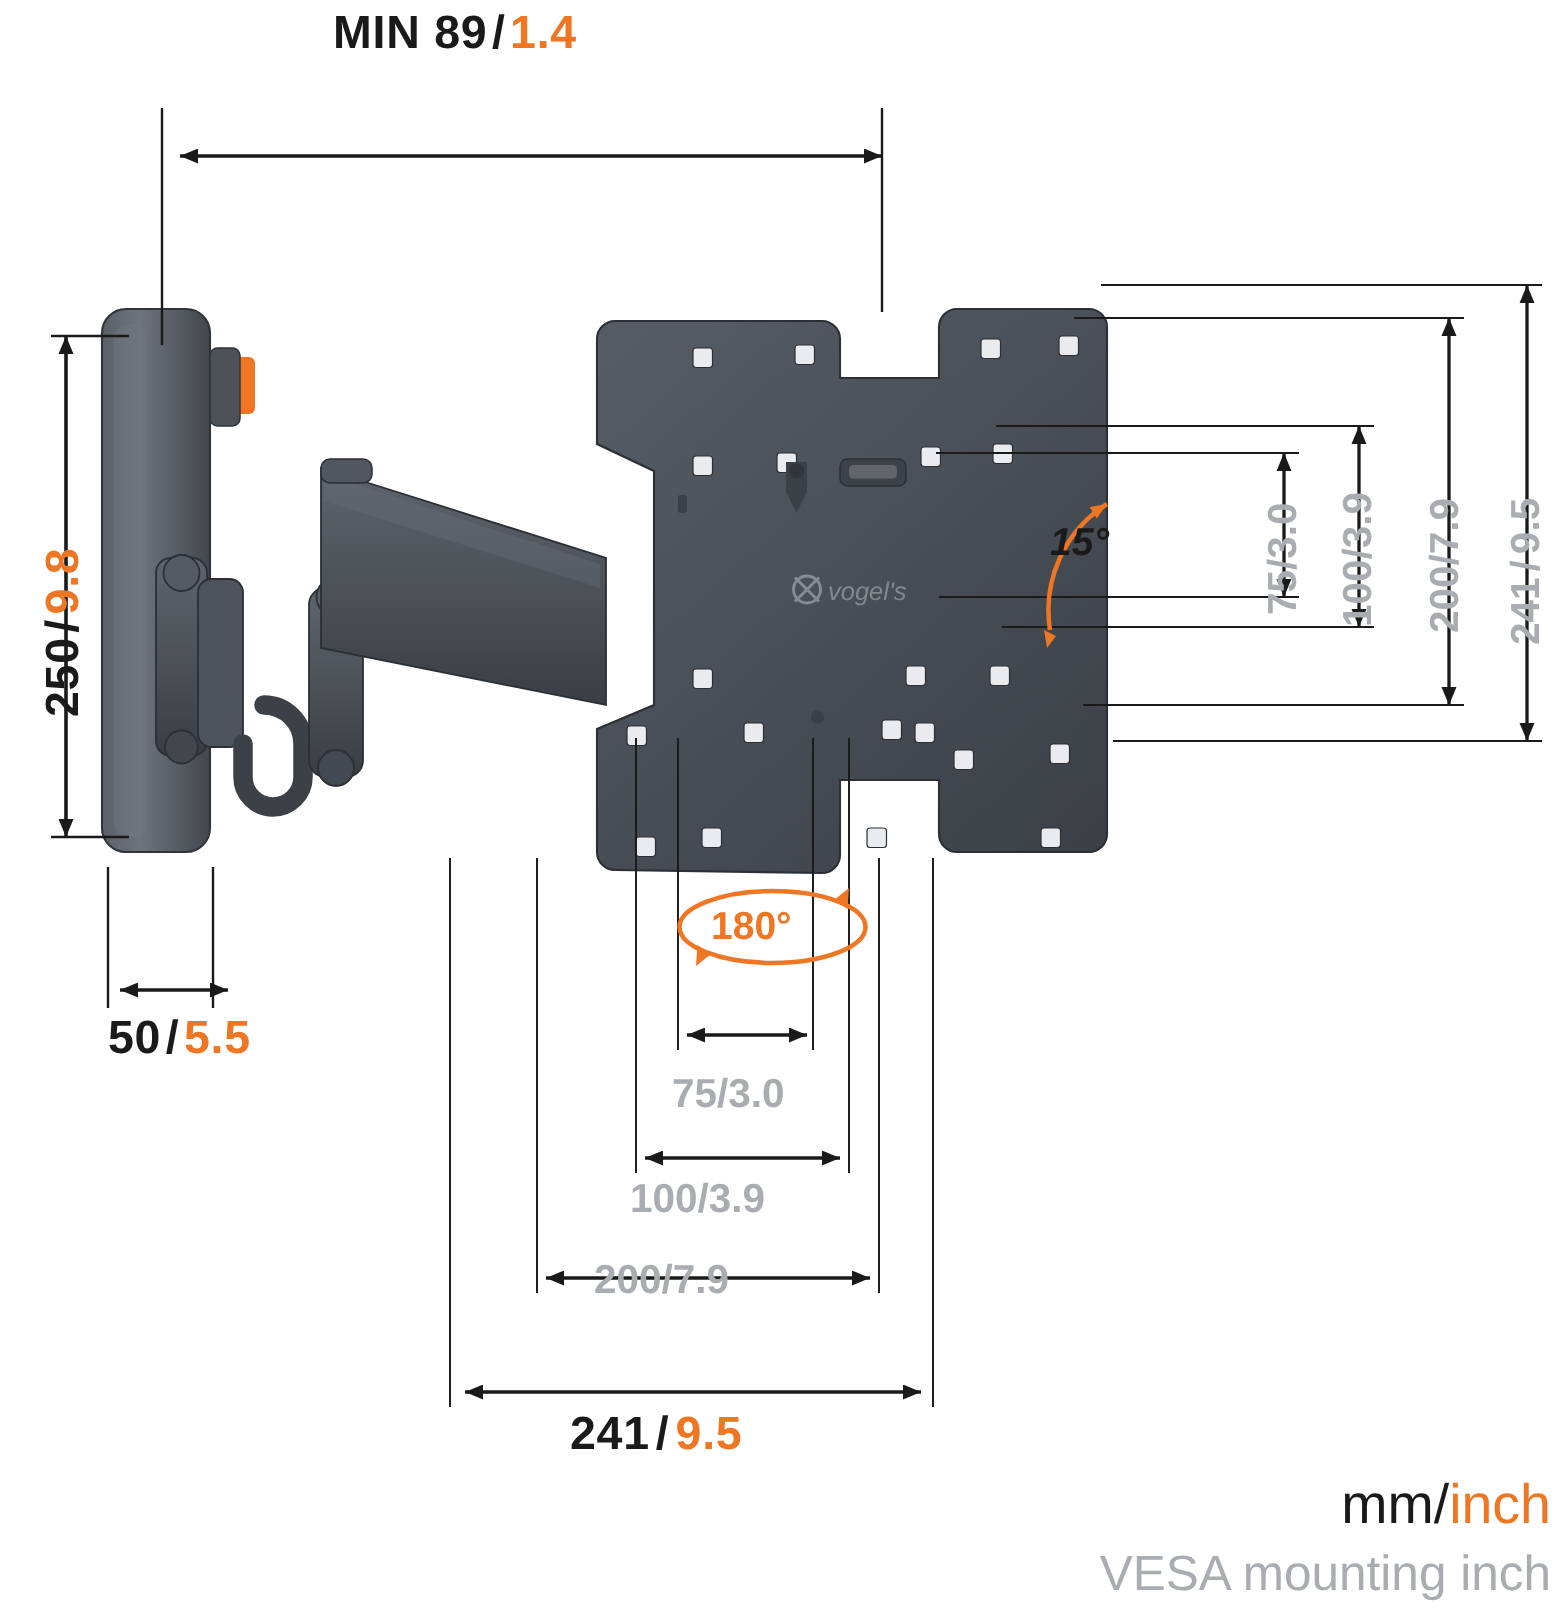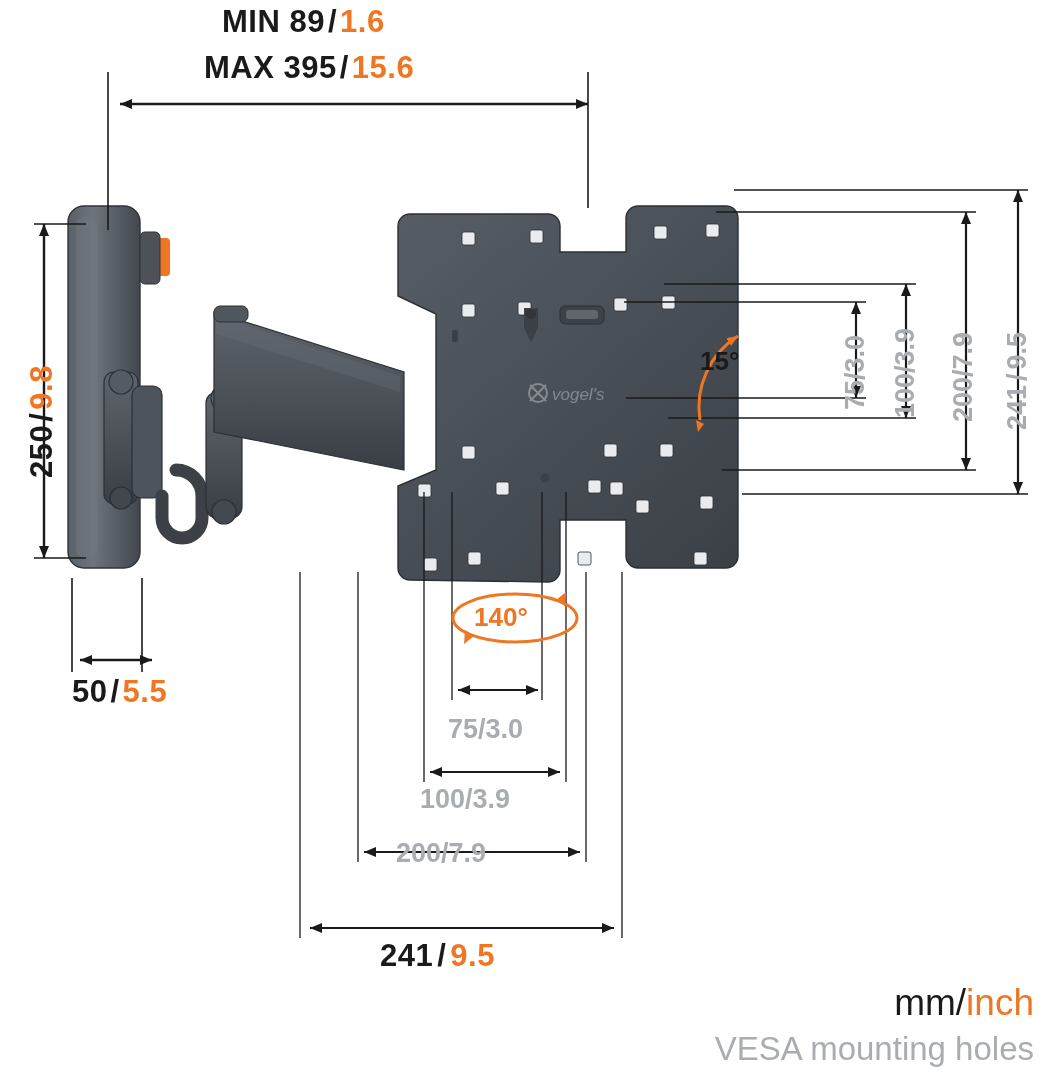--- a/index.html
+++ b/index.html
@@ -215,51 +215,48 @@
       <path d="M700,420 a84,84 0 0 1 38,-84" fill="none" stroke="#ef7622" stroke-width="3" marker-end="url(#arrEndOrange)"></path>
       <path d="M704,424 l-8,-4 l2,12 z" fill="#ef7622"></path>
 
       <ellipse cx="515" cy="618" rx="62" ry="24" fill="none" stroke="#ef7622" stroke-width="3"></ellipse>
       <path d="M556,600 l10,-8 l-1,14 z" fill="#ef7622"></path>
       <path d="M474,636 l-10,8 l1,-14 z" fill="#ef7622"></path>
     </g>
   </svg>
 
   <div class="lbl big" style="left:222px; top:6px;">
-    <span class="dark inline-row">MIN 89</span><span class="dark inline-row" style="margin:0 3px;">/</span><span class="orange inline-row">1.6</span>
-  </div>
-
-  <div class="lbl big" style="left:204px; top:52px;">
-    <span class="dark inline-row">MAX 395</span><span class="dark inline-row" style="margin:0 3px;">/</span><span class="orange inline-row">15.6</span>
-  </div>
+    <span class="dark inline-row">MIN 89</span><span class="dark inline-row" style="margin:0 3px;">/</span><span class="orange inline-row">1.4</span>
+  </div>
+
 
   <div class="lbl big rot90" style="left:26px; top:478px;">
     <span class="dark inline-row">250</span><span class="dark inline-row" style="margin:0 3px;">/</span><span class="orange inline-row">9.8</span>
   </div>
 
   <div class="lbl big" style="left:72px; top:676px;">
     <span class="dark inline-row">50</span><span class="dark inline-row" style="margin:0 3px;">/</span><span class="orange inline-row">5.5</span>
   </div>
 
-  <div class="lbl ang dark" style="left:700px; top:348px;">15°</div>
-
-  <div class="lbl ang orange" style="left:474px; top:604px;">140°</div>
+  <div class="lbl ang dark" style="left:700px; top:348px;font-style:italic;">15°</div>
+
+  <div class="lbl ang orange" style="left:474px; top:604px;">180°</div>
 
   <div class="lbl med grey rot90" style="left:842px; top:410px;">75/3.0</div>
   <div class="lbl med grey rot90" style="left:892px; top:418px;">100/3.9</div>
   <div class="lbl med grey rot90" style="left:950px; top:422px;">200/7.9</div>
   <div class="lbl med rot90" style="left:1004px; top:430px;">
     <span class="grey inline-row">241</span><span class="grey inline-row" style="margin:0 4px;">/</span><span class="grey inline-row">9.5</span>
   </div>
 
   <div class="lbl med grey" style="left:448px; top:716px;">75/3.0</div>
   <div class="lbl med grey" style="left:420px; top:786px;">100/3.9</div>
   <div class="lbl med grey" style="left:396px; top:840px;">200/7.9</div>
   <div class="lbl big" style="left:380px; top:940px;">
     <span class="dark inline-row">241</span><span class="dark inline-row" style="margin:0 4px;">/</span><span class="orange inline-row">9.5</span>
   </div>
 
   <div class="lbl footer1" style="right:8px; top:984px;">
     <span class="dark inline-row">mm</span><span class="dark inline-row">/</span><span class="orange inline-row">inch</span>
   </div>
-  <div class="lbl footer2 grey" style="right:8px; top:1032px;">VESA mounting holes</div>
+  <div class="lbl footer2 grey" style="right:8px; top:1032px;">VESA mounting inch</div>
 
 </div>
 
 </body></html>

